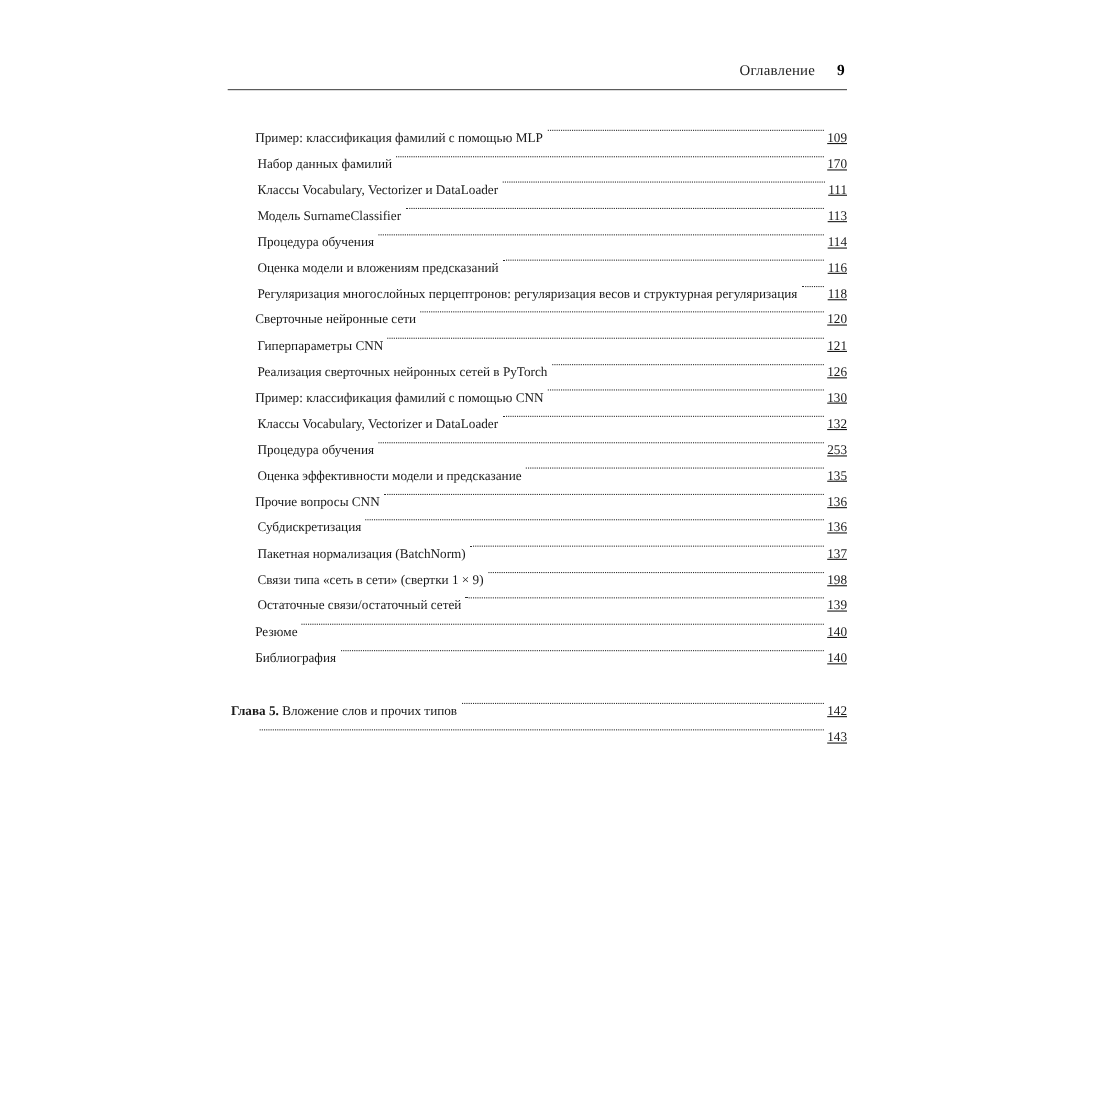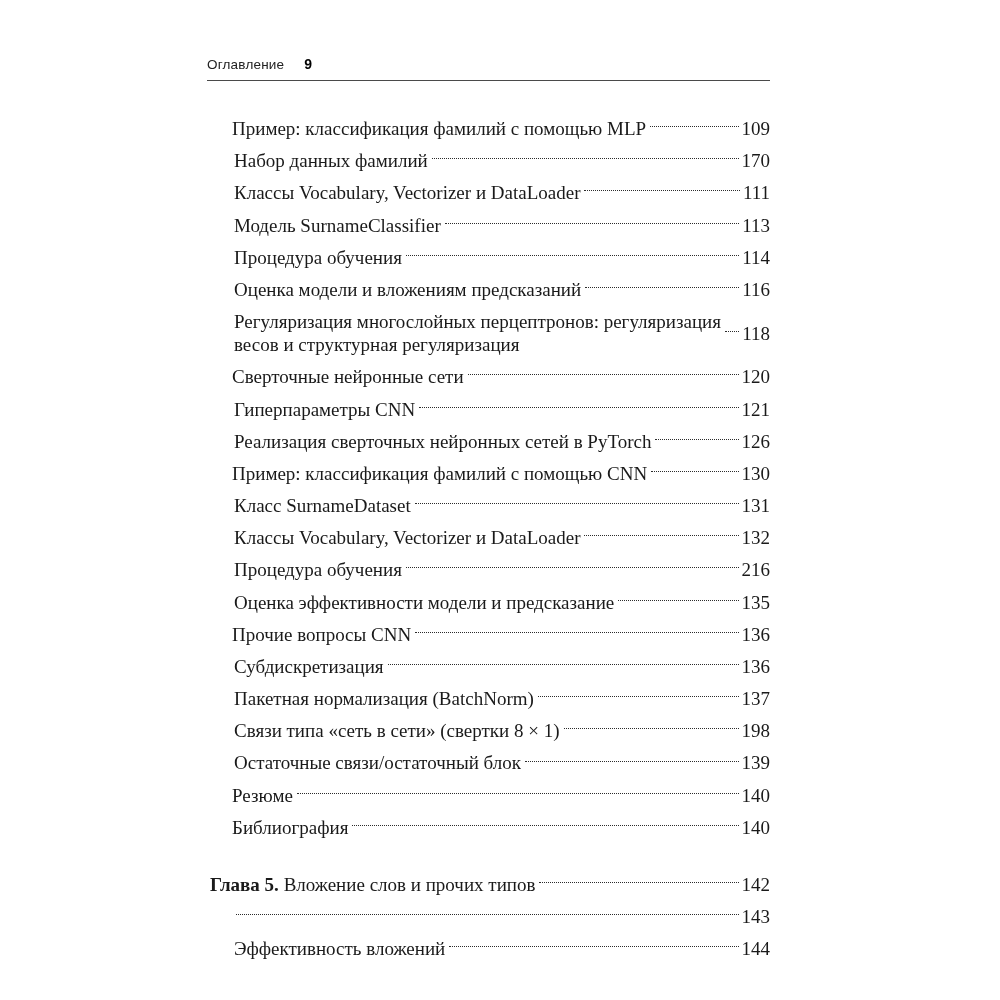--- a/index.html
+++ b/index.html
@@ -11,56 +11,56 @@
     overflow: hidden;
   }
   .page {
     width: 563px;
     margin-left: 207px;
     padding-top: 56px;
     font-family: "Liberation Serif", serif;
     color: #1a1a1a;
   }
   .header {
-    text-align: left;
-    font-family: Liberation Sans, sans-serif;
+    text-align: right;
+    font-family: Liberation Serif, serif;
     font-size: 13.5px;
     color: #222;
     padding-right: 2px;
   }
   .header .hdr-title { letter-spacing: 0.2px; }
   .header .hdr-page {
     font-weight: bold;
     margin-left: 20px;
     font-size: 14px;
     color: #000;
   }
   .rule {
     border: none;
     border-top: 1px solid #4a4a4a;
     margin: 8px 0 0 0;
   }
   .toc { padding-top: 36px; }
   .entry {
     display: flex;
-    align-items: center;
+    align-items: flex-start;
     margin-bottom: 9px;
-    font-size: 19px;
+    font-size: 12px;
     line-height: 1.22;
     cursor: pointer;
   }
   .entry .t { flex: 0 1 auto; }
   .entry .leader {
     flex: 1 1 auto;
     min-width: 14px;
     border-bottom: 1.5px dotted #2c2c2c;
     margin: 0 3px 4px 4px;
     height: 0;
   }
-  .entry .pg { white-space: nowrap; flex: 0 0 auto; }
+  .entry .pg { white-space: nowrap; flex: 0 0 auto; text-decoration: underline; }
   .lvl1 { margin-left: 25px; }
   .lvl2 { margin-left: 27px; }
   .chapter { margin-left: 3px; margin-top: 34px; }
   .chap-prefix { font-weight: bold; }
 </style>
 </head>
 <body>
 
 <div class="page">
 
@@ -130,37 +130,32 @@
       <span class="leader"></span>
       <span class="pg">126</span>
     </div>
 
     <div class="entry lvl1">
       <span class="t">Пример: классификация фамилий с помощью CNN</span>
       <span class="leader"></span>
       <span class="pg">130</span>
     </div>
 
-    <div class="entry lvl2">
-      <span class="t">Класс SurnameDataset</span>
-      <span class="leader"></span>
-      <span class="pg">131</span>
-    </div>
 
     <div class="entry lvl2">
       <span class="t">Классы Vocabulary, Vectorizer и DataLoader</span>
       <span class="leader"></span>
       <span class="pg">132</span>
     </div>
 
 
     <div class="entry lvl2">
       <span class="t">Процедура обучения</span>
       <span class="leader"></span>
-      <span class="pg">216</span>
+      <span class="pg">253</span>
     </div>
 
     <div class="entry lvl2">
       <span class="t">Оценка эффективности модели и предсказание</span>
       <span class="leader"></span>
       <span class="pg">135</span>
     </div>
 
     <div class="entry lvl1">
       <span class="t">Прочие вопросы CNN</span>
@@ -174,27 +169,27 @@
       <span class="pg">136</span>
     </div>
 
     <div class="entry lvl2">
       <span class="t">Пакетная нормализация (BatchNorm)</span>
       <span class="leader"></span>
       <span class="pg">137</span>
     </div>
 
     <div class="entry lvl2">
-      <span class="t">Связи типа «сеть в сети» (свертки 8 × 1)</span>
+      <span class="t">Связи типа «сеть в сети» (свертки 1 × 9)</span>
       <span class="leader"></span>
       <span class="pg">198</span>
     </div>
 
     <div class="entry lvl2">
-      <span class="t">Остаточные связи/остаточный блок</span>
+      <span class="t">Остаточные связи/остаточный сетей</span>
       <span class="leader"></span>
       <span class="pg">139</span>
     </div>
 
     <div class="entry lvl1">
       <span class="t">Резюме</span>
       <span class="leader"></span>
       <span class="pg">140</span>
     </div>
 
@@ -208,20 +203,15 @@
       <span class="t"><span class="chap-prefix">Глава 5.</span> <span>Вложение слов и прочих типов</span></span>
       <span class="leader"></span>
       <span class="pg">142</span>
     </div>
 
     <div class="entry lvl1">
       <span class="leader"></span>
       <span class="pg">143</span>
     </div>
 
-    <div class="entry lvl2">
-      <span class="t">Эффективность вложений</span>
-      <span class="leader"></span>
-      <span class="pg">144</span>
-    </div>
 
   </div>
 </div>
 
 </body></html>

